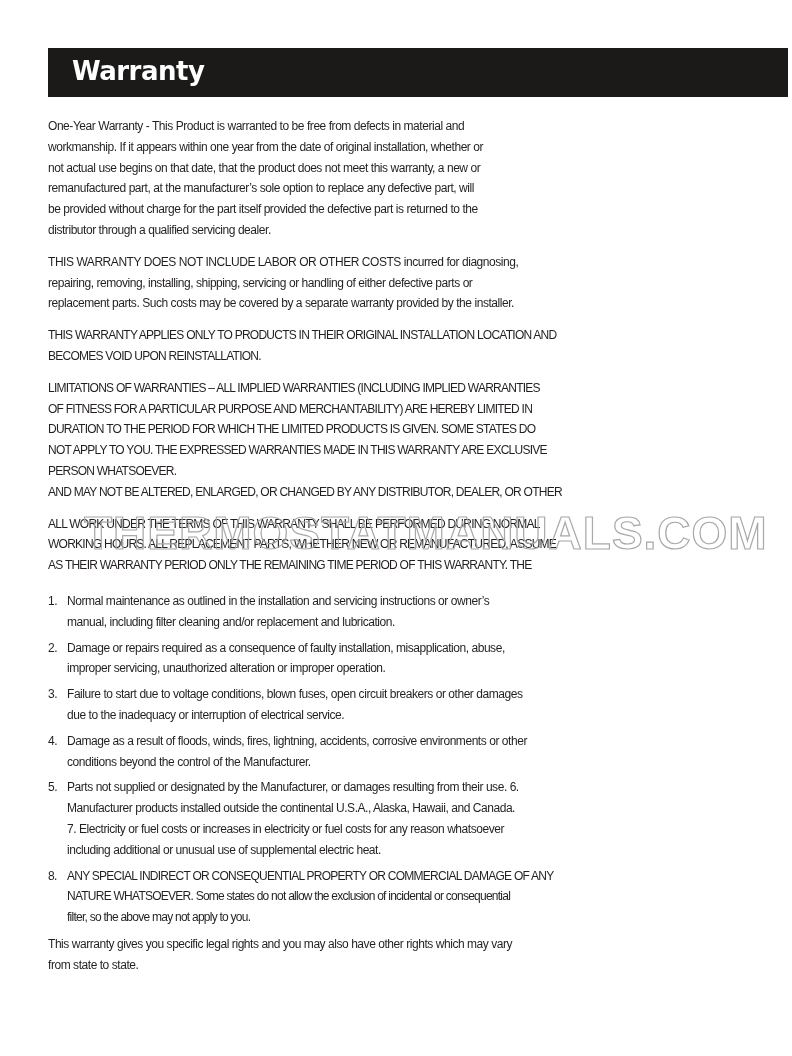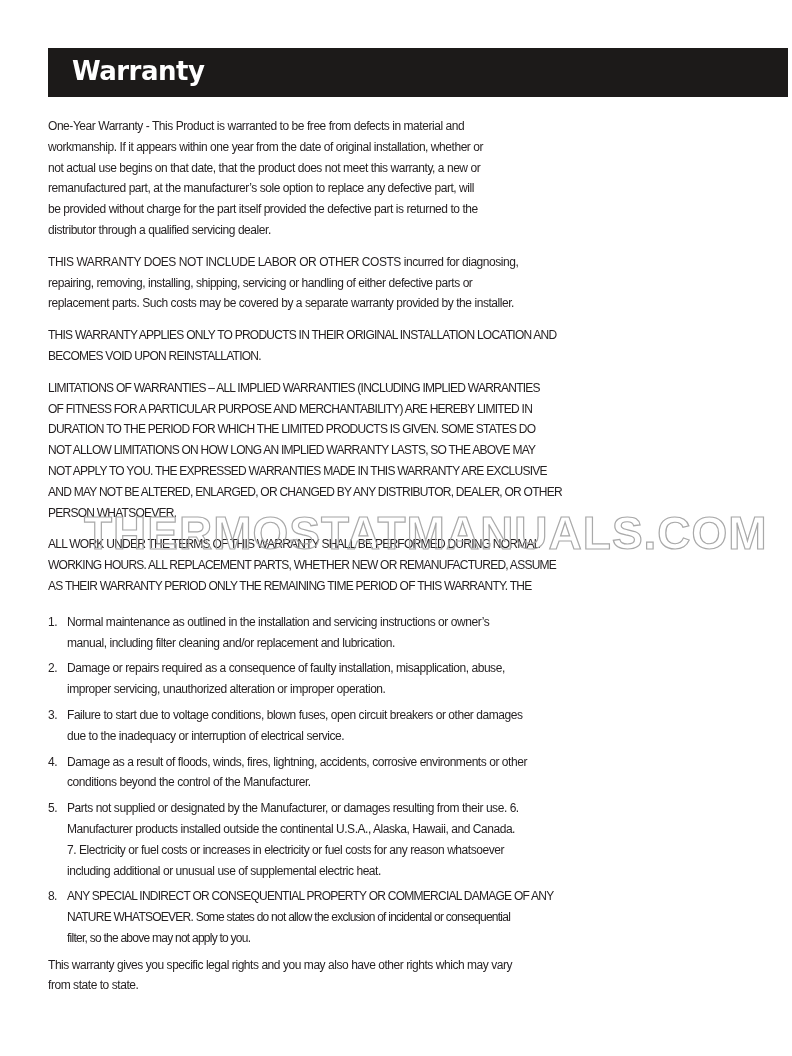--- a/index.html
+++ b/index.html
@@ -46,24 +46,23 @@
     <span class="line">replacement parts. Such costs may be covered by a separate warranty provided by the installer.</span>
   </p>
   <p class="para cond">
     <span class="line">THIS WARRANTY APPLIES ONLY TO PRODUCTS IN THEIR ORIGINAL INSTALLATION LOCATION AND</span>
     <span class="line">BECOMES VOID UPON REINSTALLATION.</span>
   </p>
   <p class="para cond">
     <span class="line">LIMITATIONS OF WARRANTIES – ALL IMPLIED WARRANTIES (INCLUDING IMPLIED WARRANTIES</span>
     <span class="line">OF FITNESS FOR A PARTICULAR PURPOSE AND MERCHANTABILITY) ARE HEREBY LIMITED IN</span>
     <span class="line">DURATION TO THE PERIOD FOR WHICH THE LIMITED PRODUCTS IS GIVEN. SOME STATES DO</span>
-    <span class="line">NOT ALLOW LIMITATIONS ON HOW LONG AN IMPLIED WARRANTY LASTS, SO THE ABOVE MAY</span>
     <span class="line">NOT APPLY TO YOU. THE EXPRESSED WARRANTIES MADE IN THIS WARRANTY ARE EXCLUSIVE</span>
+    <span class="line">PERSON WHATSOEVER.</span>
     <span class="line">AND MAY NOT BE ALTERED, ENLARGED, OR CHANGED BY ANY DISTRIBUTOR, DEALER, OR OTHER</span>
-    <span class="line">PERSON WHATSOEVER.</span>
   </p>
   <p class="para cond" style="margin-bottom:15px;">
     <span class="line">ALL WORK UNDER THE TERMS OF THIS WARRANTY SHALL BE PERFORMED DURING NORMAL</span>
     <span class="line">WORKING HOURS. ALL REPLACEMENT PARTS, WHETHER NEW OR REMANUFACTURED, ASSUME</span>
     <span class="line">AS THEIR WARRANTY PERIOD ONLY THE REMAINING TIME PERIOD OF THIS WARRANTY. THE</span>
   </p>
 
   <ul class="list">
     <li class="list-item">
       <span class="list-num">1.</span>

